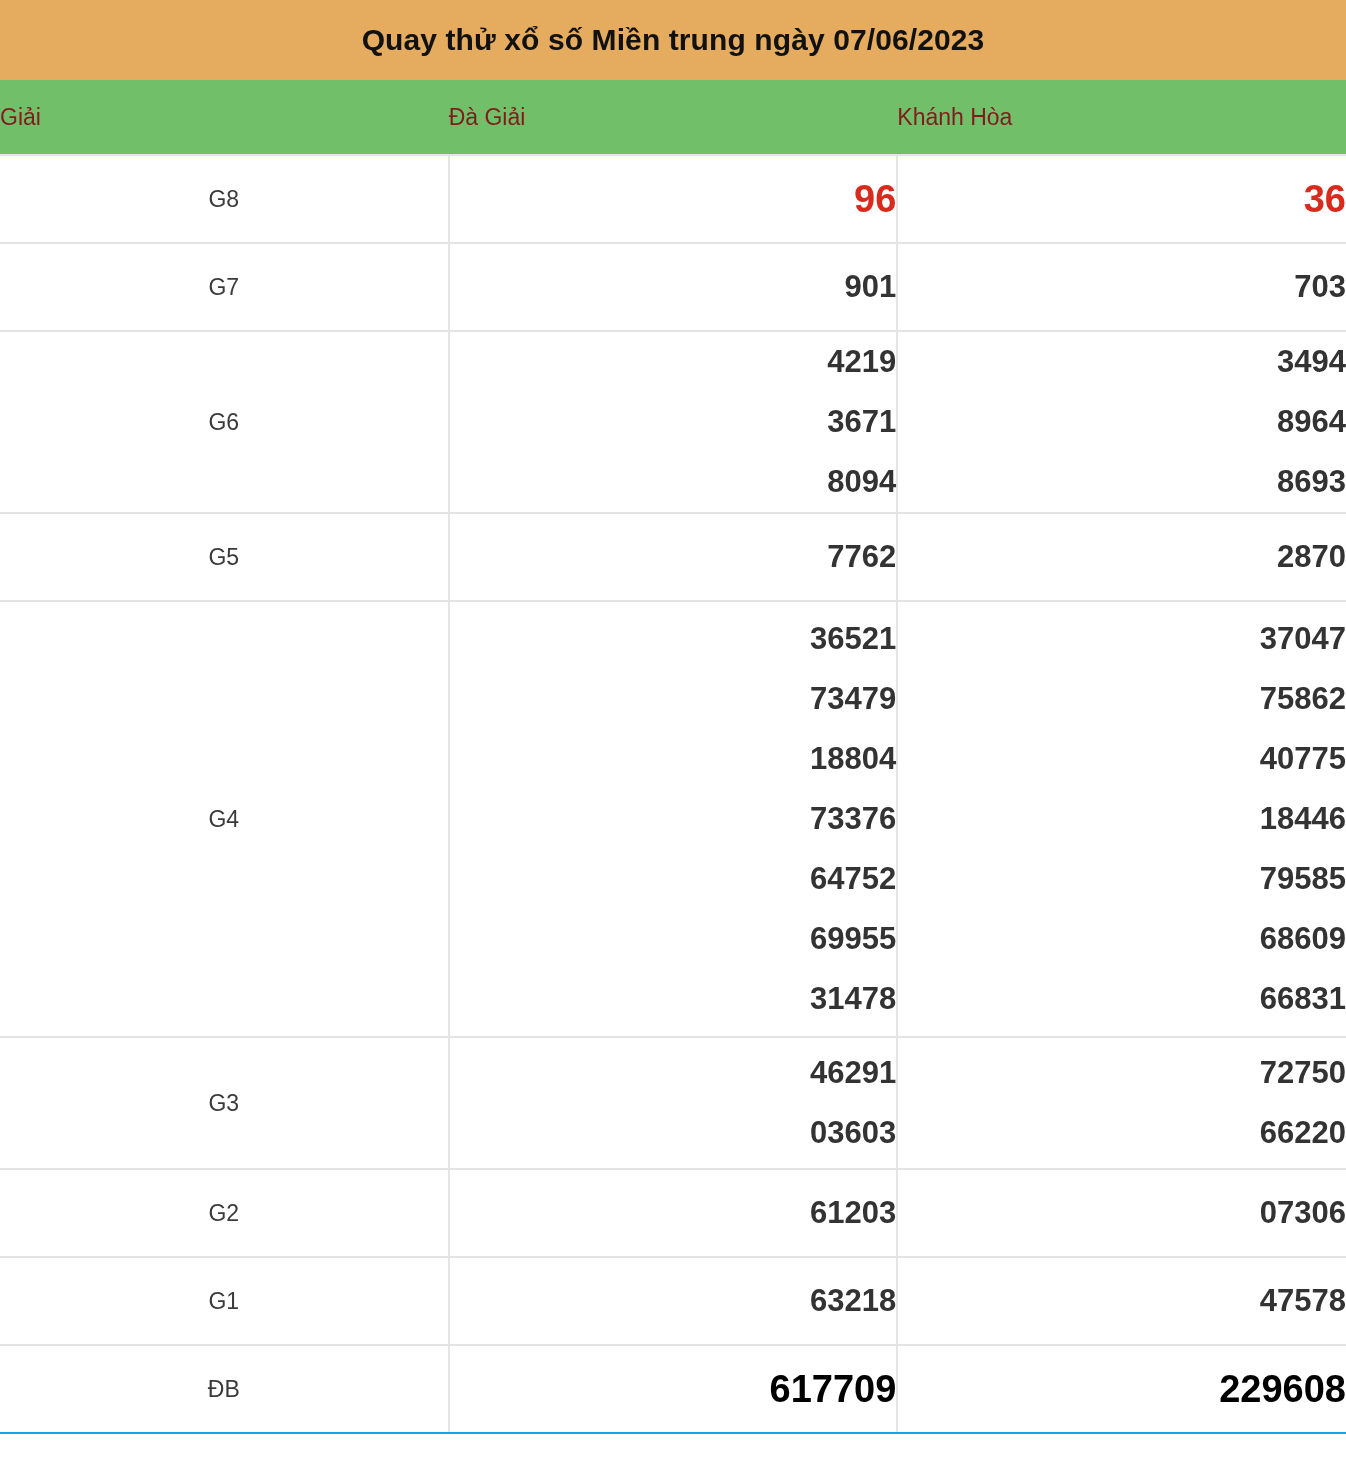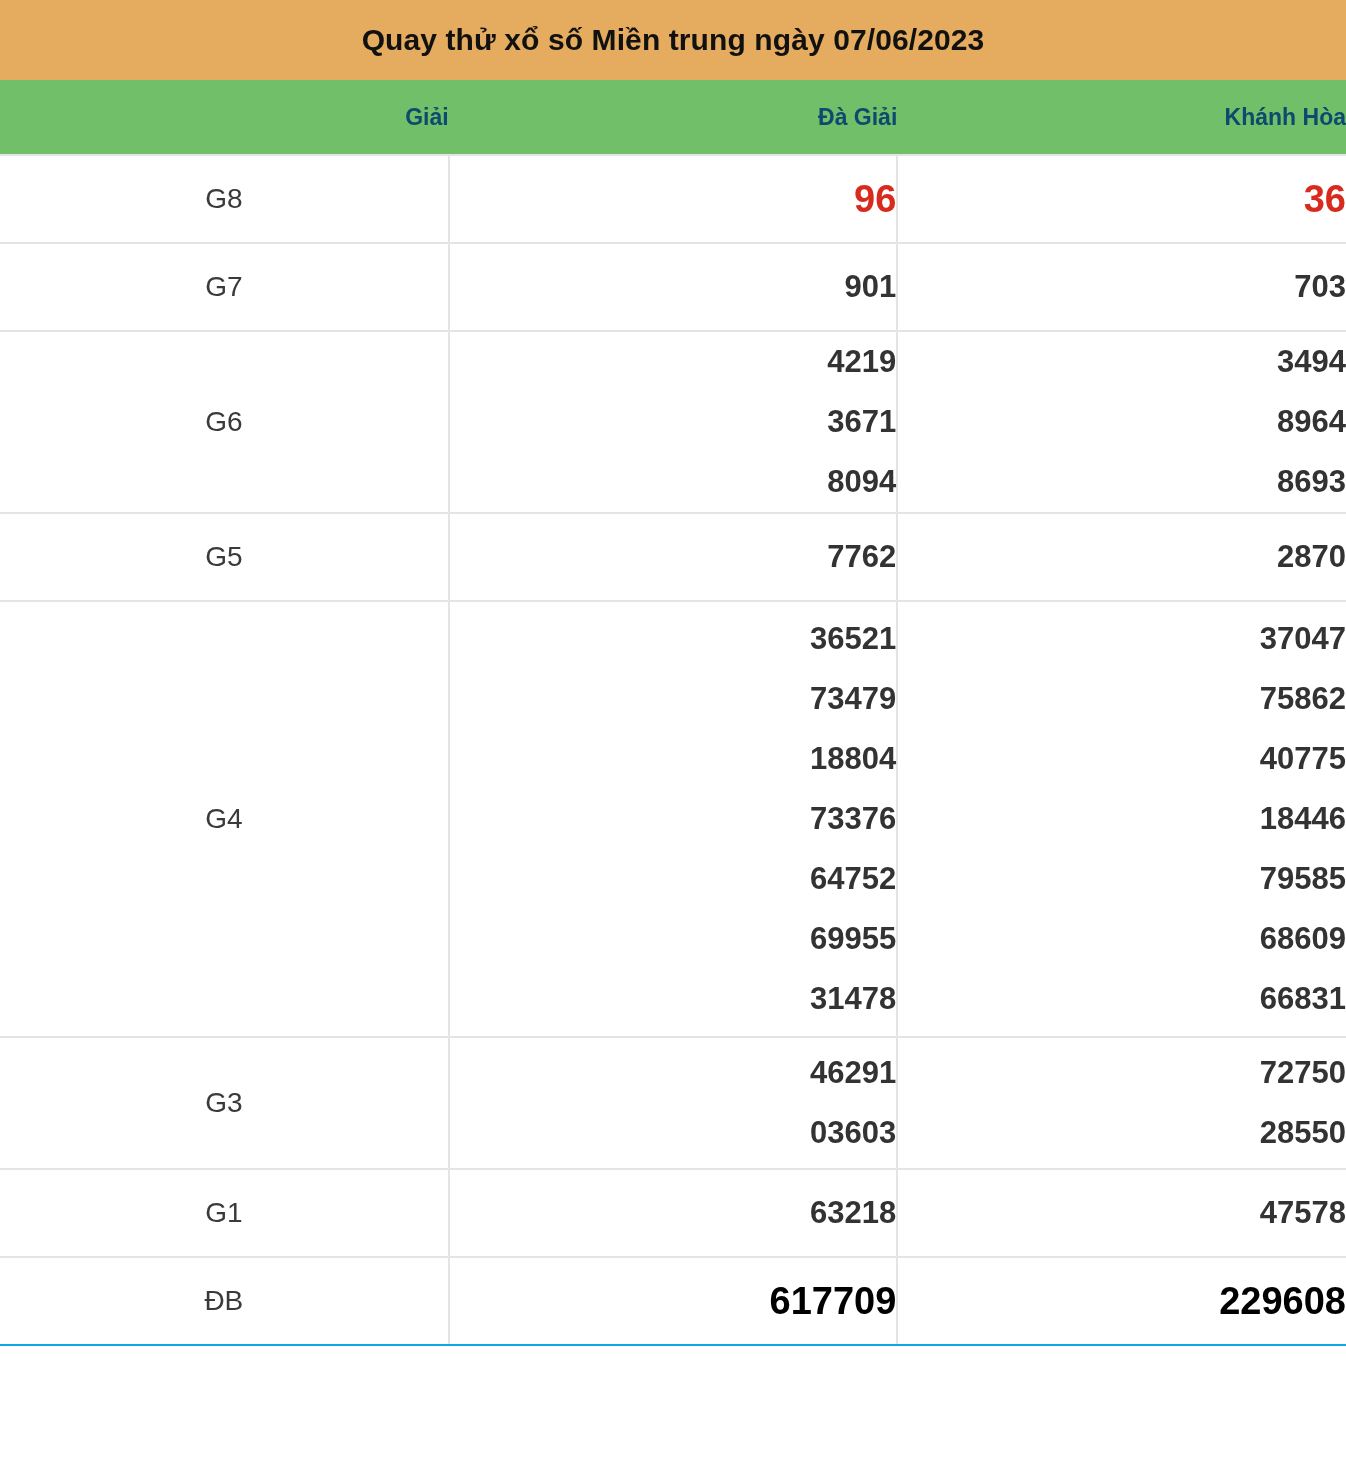--- a/index.html
+++ b/index.html
@@ -35,24 +35,24 @@
     color: #111111;
     letter-spacing: 0.1px;
     line-height: 80px;
     display: block;
   }
 
   
   .head-band > th {
     background: #72bf6a;
     height: 74px;
-    color: #0c4a6e;
+    color: #7f1d1d;
     font-size: 23px;
-    font-weight: bold;
-    text-align: right;
+    font-weight: normal;
+    text-align: left;
     vertical-align: middle;
     padding: 0;
     border: none;
   }
 
   
   .lottery-table td {
     border-top: 2px solid #e4e4e4;
     border-right: 2px solid #e4e4e4;
     text-align: center;
@@ -66,21 +66,21 @@
   }
   .lottery-table td.last-col {
     border-right: none;
   }
   .lottery-table tr.last-row td {
     border-bottom: 2px solid #0ea5e9;
   }
 
   .prize-label {
     width: 201px;
-    font-size: 28px;
+    font-size: 23px;
     font-weight: normal;
     color: #3a3a3a;
   }
 
   .num-cell {
     width: 572px;
     font-size: 31px;
     font-weight: bold;
     color: #333333;
     line-height: 60px;
@@ -182,21 +182,30 @@
         </td>
       </tr>
       <tr class="row-h-double">
         <td class="prize-label">G3</td>
         <td class="num-cell">
           <span class="num">46291</span>
           <span class="num">03603</span>
         </td>
         <td class="num-cell last-col">
           <span class="num">72750</span>
-          <span class="num">28550</span>
+          <span class="num">66220</span>
+        </td>
+      </tr>
+      <tr class="row-h-single">
+        <td class="prize-label">G2</td>
+        <td class="num-cell">
+          <span class="num">61203</span>
+        </td>
+        <td class="num-cell last-col">
+          <span class="num">07306</span>
         </td>
       </tr>
       <tr class="row-h-single">
         <td class="prize-label">G1</td>
         <td class="num-cell">
           <span class="num">63218</span>
         </td>
         <td class="num-cell last-col">
           <span class="num">47578</span>
         </td>

